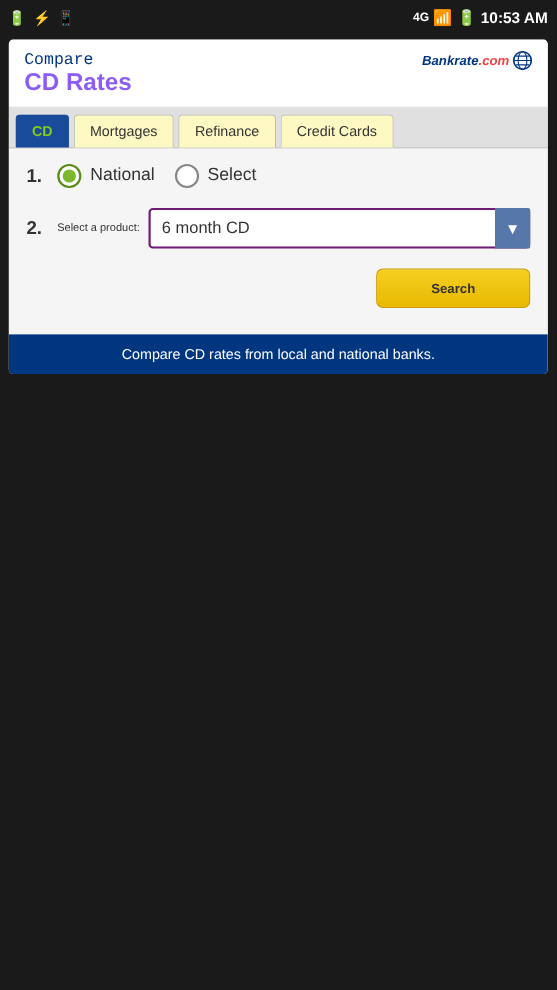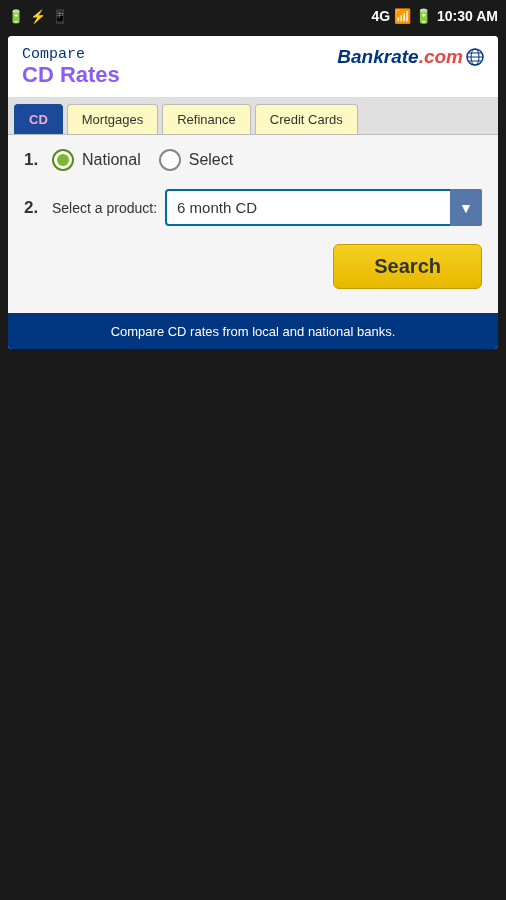--- a/index.html
+++ b/index.html
@@ -66,21 +66,21 @@
     }
     .header-cd-rates {
       font-size: 22px;
       color: #8b5cf6;
       font-weight: bold;
       line-height: 1.1;
     }
     .bankrate-logo {
       display: flex;
       align-items: center;
-      font-size: 19px;
+      font-size: 12px;
       color: #003580;
       font-style: italic;
       font-weight: bold;
     }
     .bankrate-logo span.brand {
       color: #003580;
       font-style: italic;
       font-weight: bold;
     }
     .bankrate-logo .dot-com {
@@ -107,21 +107,21 @@
       font-size: 13px;
       border-radius: 4px 4px 0 0;
       border: 1px solid #bbb;
       border-bottom: none;
       cursor: pointer;
       background: #fef9c3;
       color: #333;
     }
     .tab.active {
       background: #1a4a9a;
-      color: #f9a8d4;
+      color: #84cc16;
       border-color: #1a4a9a;
       font-weight: bold;
     }
 
     
     .content {
       background: #f5f5f5;
       padding: 14px 16px;
     }
 
@@ -173,33 +173,33 @@
       color: #333;
     }
 
     
     .product-row {
       display: flex;
       align-items: center;
       margin-bottom: 18px;
     }
     .product-label {
-      font-size: 14px;
+      font-size: 10px;
       color: #333;
       margin-right: 8px;
     }
     .product-select-wrapper {
       position: relative;
       flex: 1;
     }
     .product-select {
       width: 100%;
       padding: 8px 30px 8px 10px;
       font-size: 15px;
-      border: 2px solid #0369a1;
+      border: 2px solid #701a75;
       border-radius: 4px;
       background: white;
       appearance: none;
       -webkit-appearance: none;
       color: #333;
       cursor: pointer;
     }
     .select-arrow {
       position: absolute;
       right: 0;
@@ -222,21 +222,21 @@
     .search-button-row {
       display: flex;
       justify-content: flex-end;
       margin-bottom: 10px;
     }
     .search-button {
       background: linear-gradient(to bottom, #f5d020, #e8b800);
       border: 1px solid #c89800;
       border-radius: 6px;
       padding: 10px 40px;
-      font-size: 20px;
+      font-size: 12px;
       font-weight: bold;
       color: #333;
       cursor: pointer;
       min-width: 140px;
       text-align: center;
     }
 
     
     .footer-banner {
       background: #003580;
@@ -251,24 +251,24 @@
 </head>
 <body>
 
 <div class="status-bar">
   <div class="status-left">
     <span class="status-icon">🔋</span>
     <span class="status-icon">⚡</span>
     <span class="status-icon">📱</span>
   </div>
   <div class="status-right">
-    <span style="font-size:14px;">4G</span>
+    <span style="font-size:11px;">4G</span>
     <span>📶</span>
     <span>🔋</span>
-    <span>10:30 AM</span>
+    <span>10:53 AM</span>
   </div>
 </div>
 
 <div class="app-container">
 
   <div class="header">
     <div class="header-title-section">
       <div class="header-compare">Compare</div>
       <div class="header-cd-rates">CD Rates</div>
     </div>

